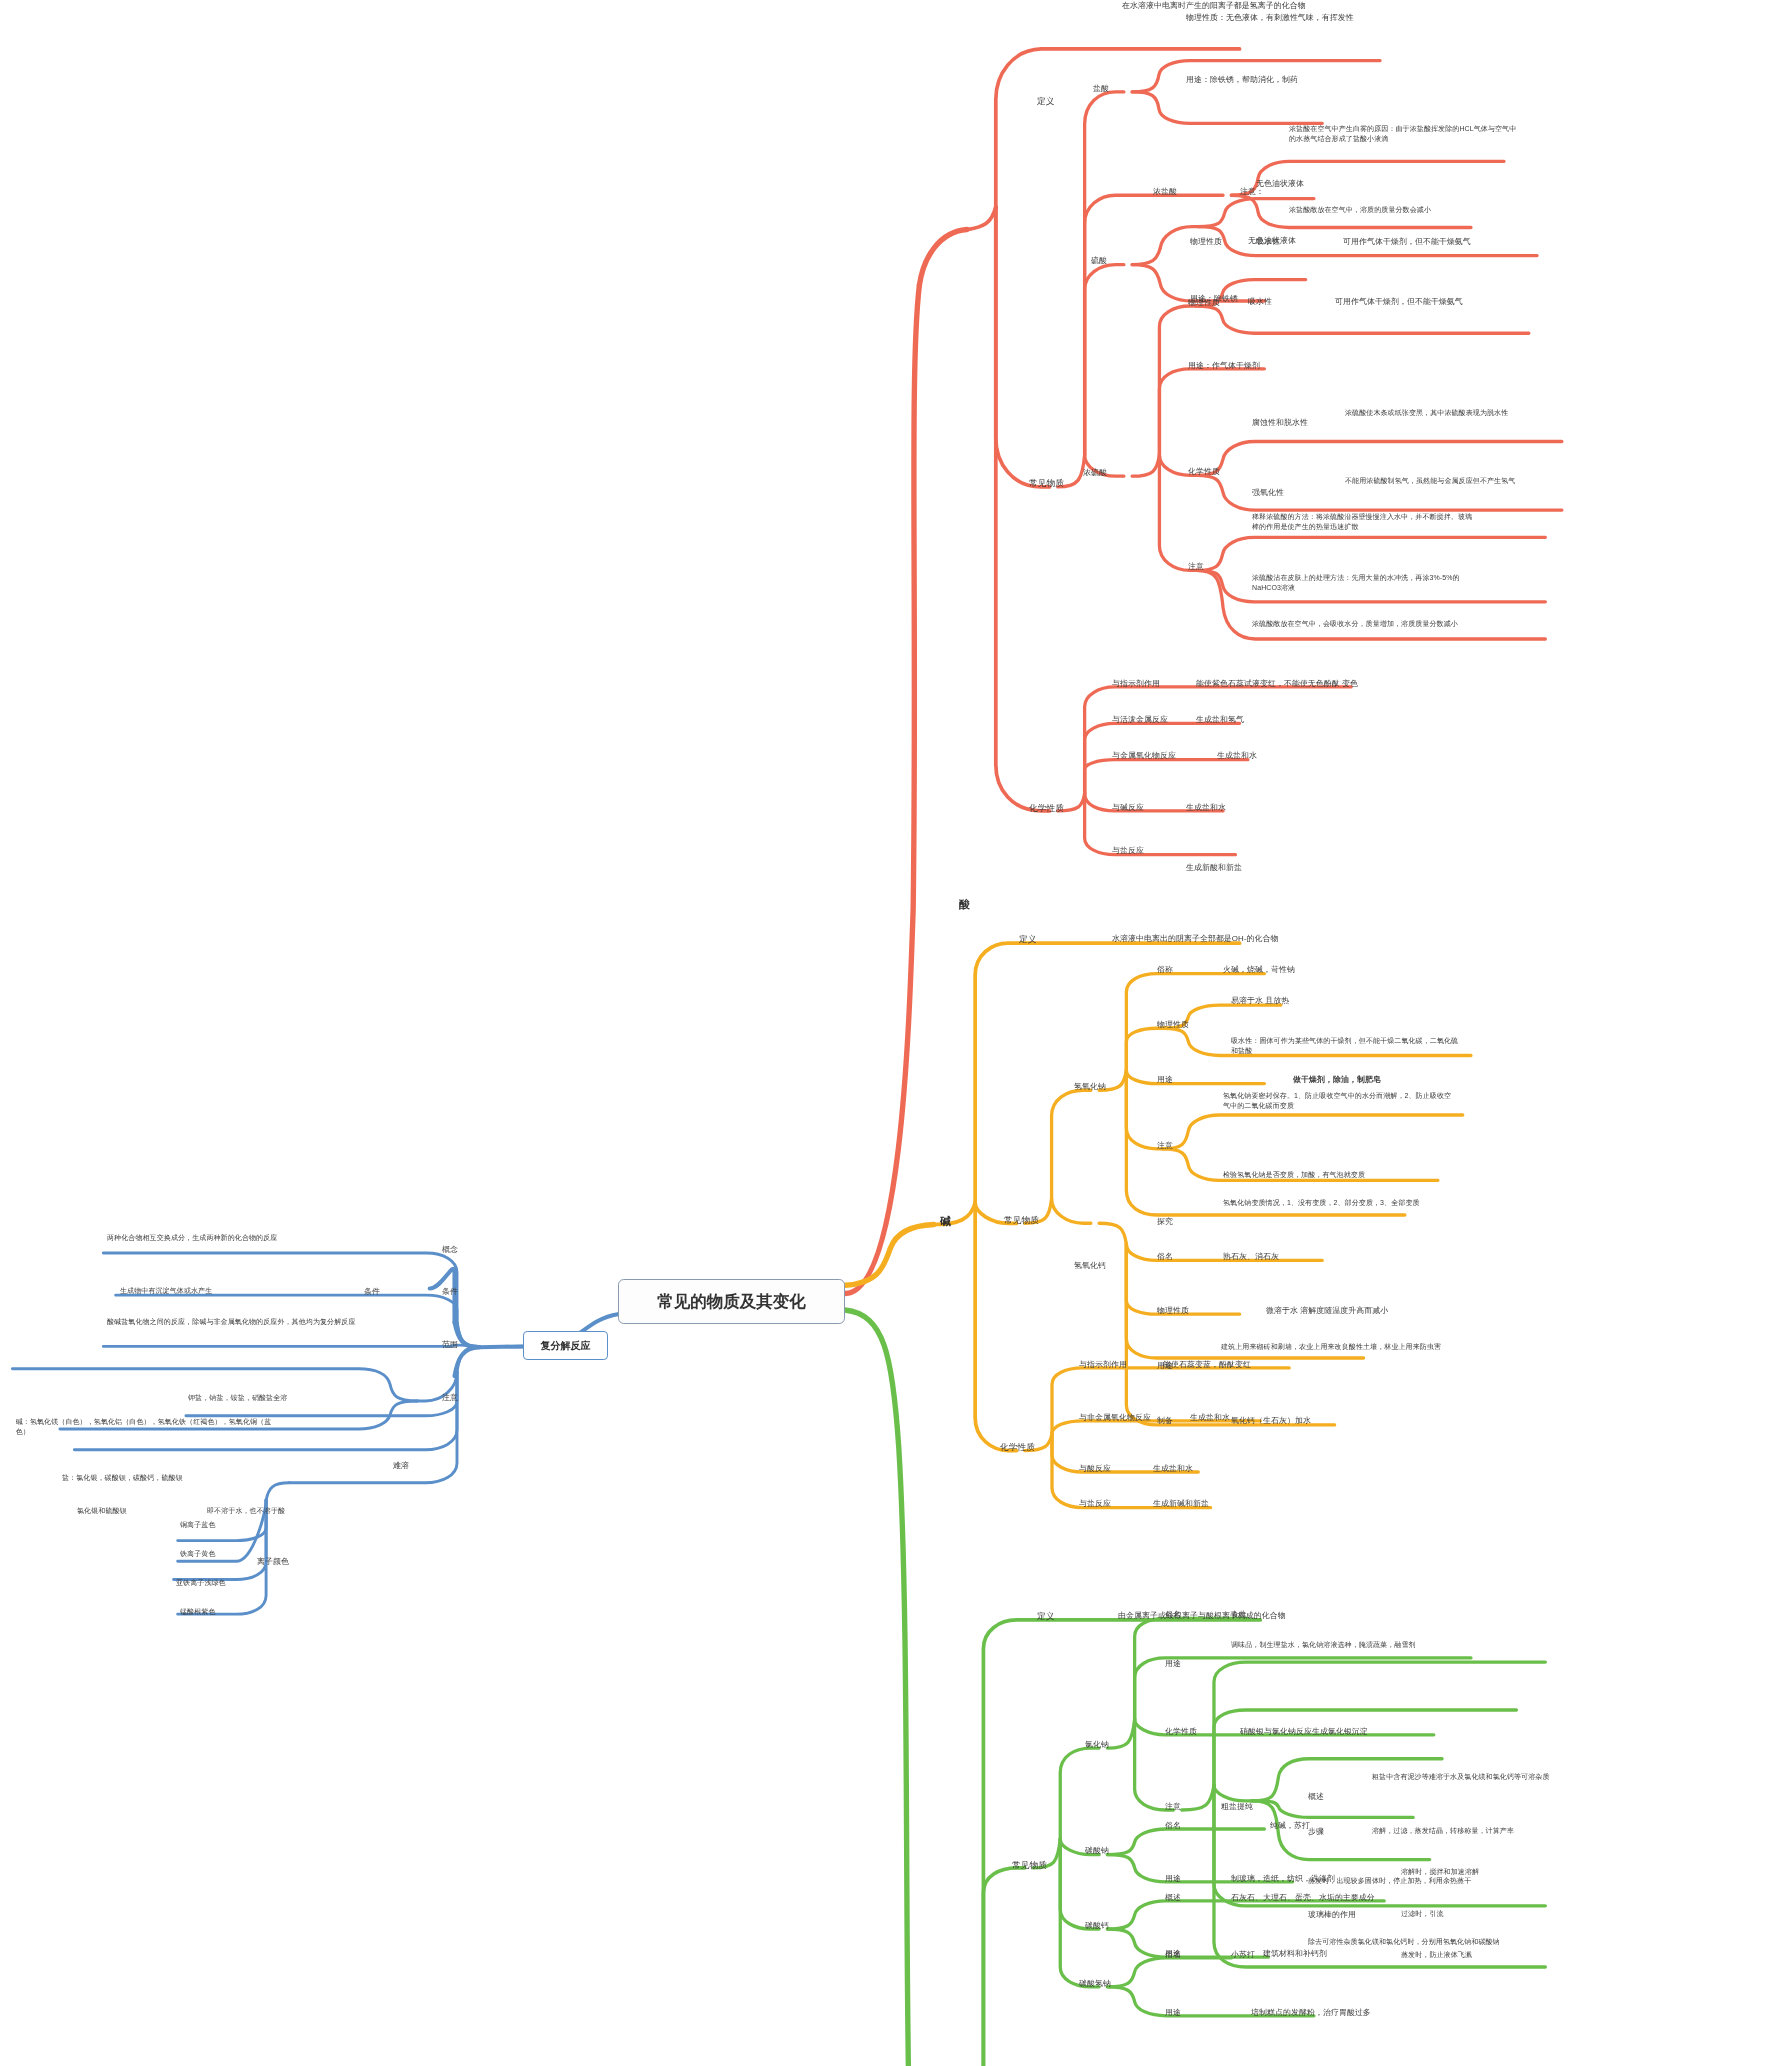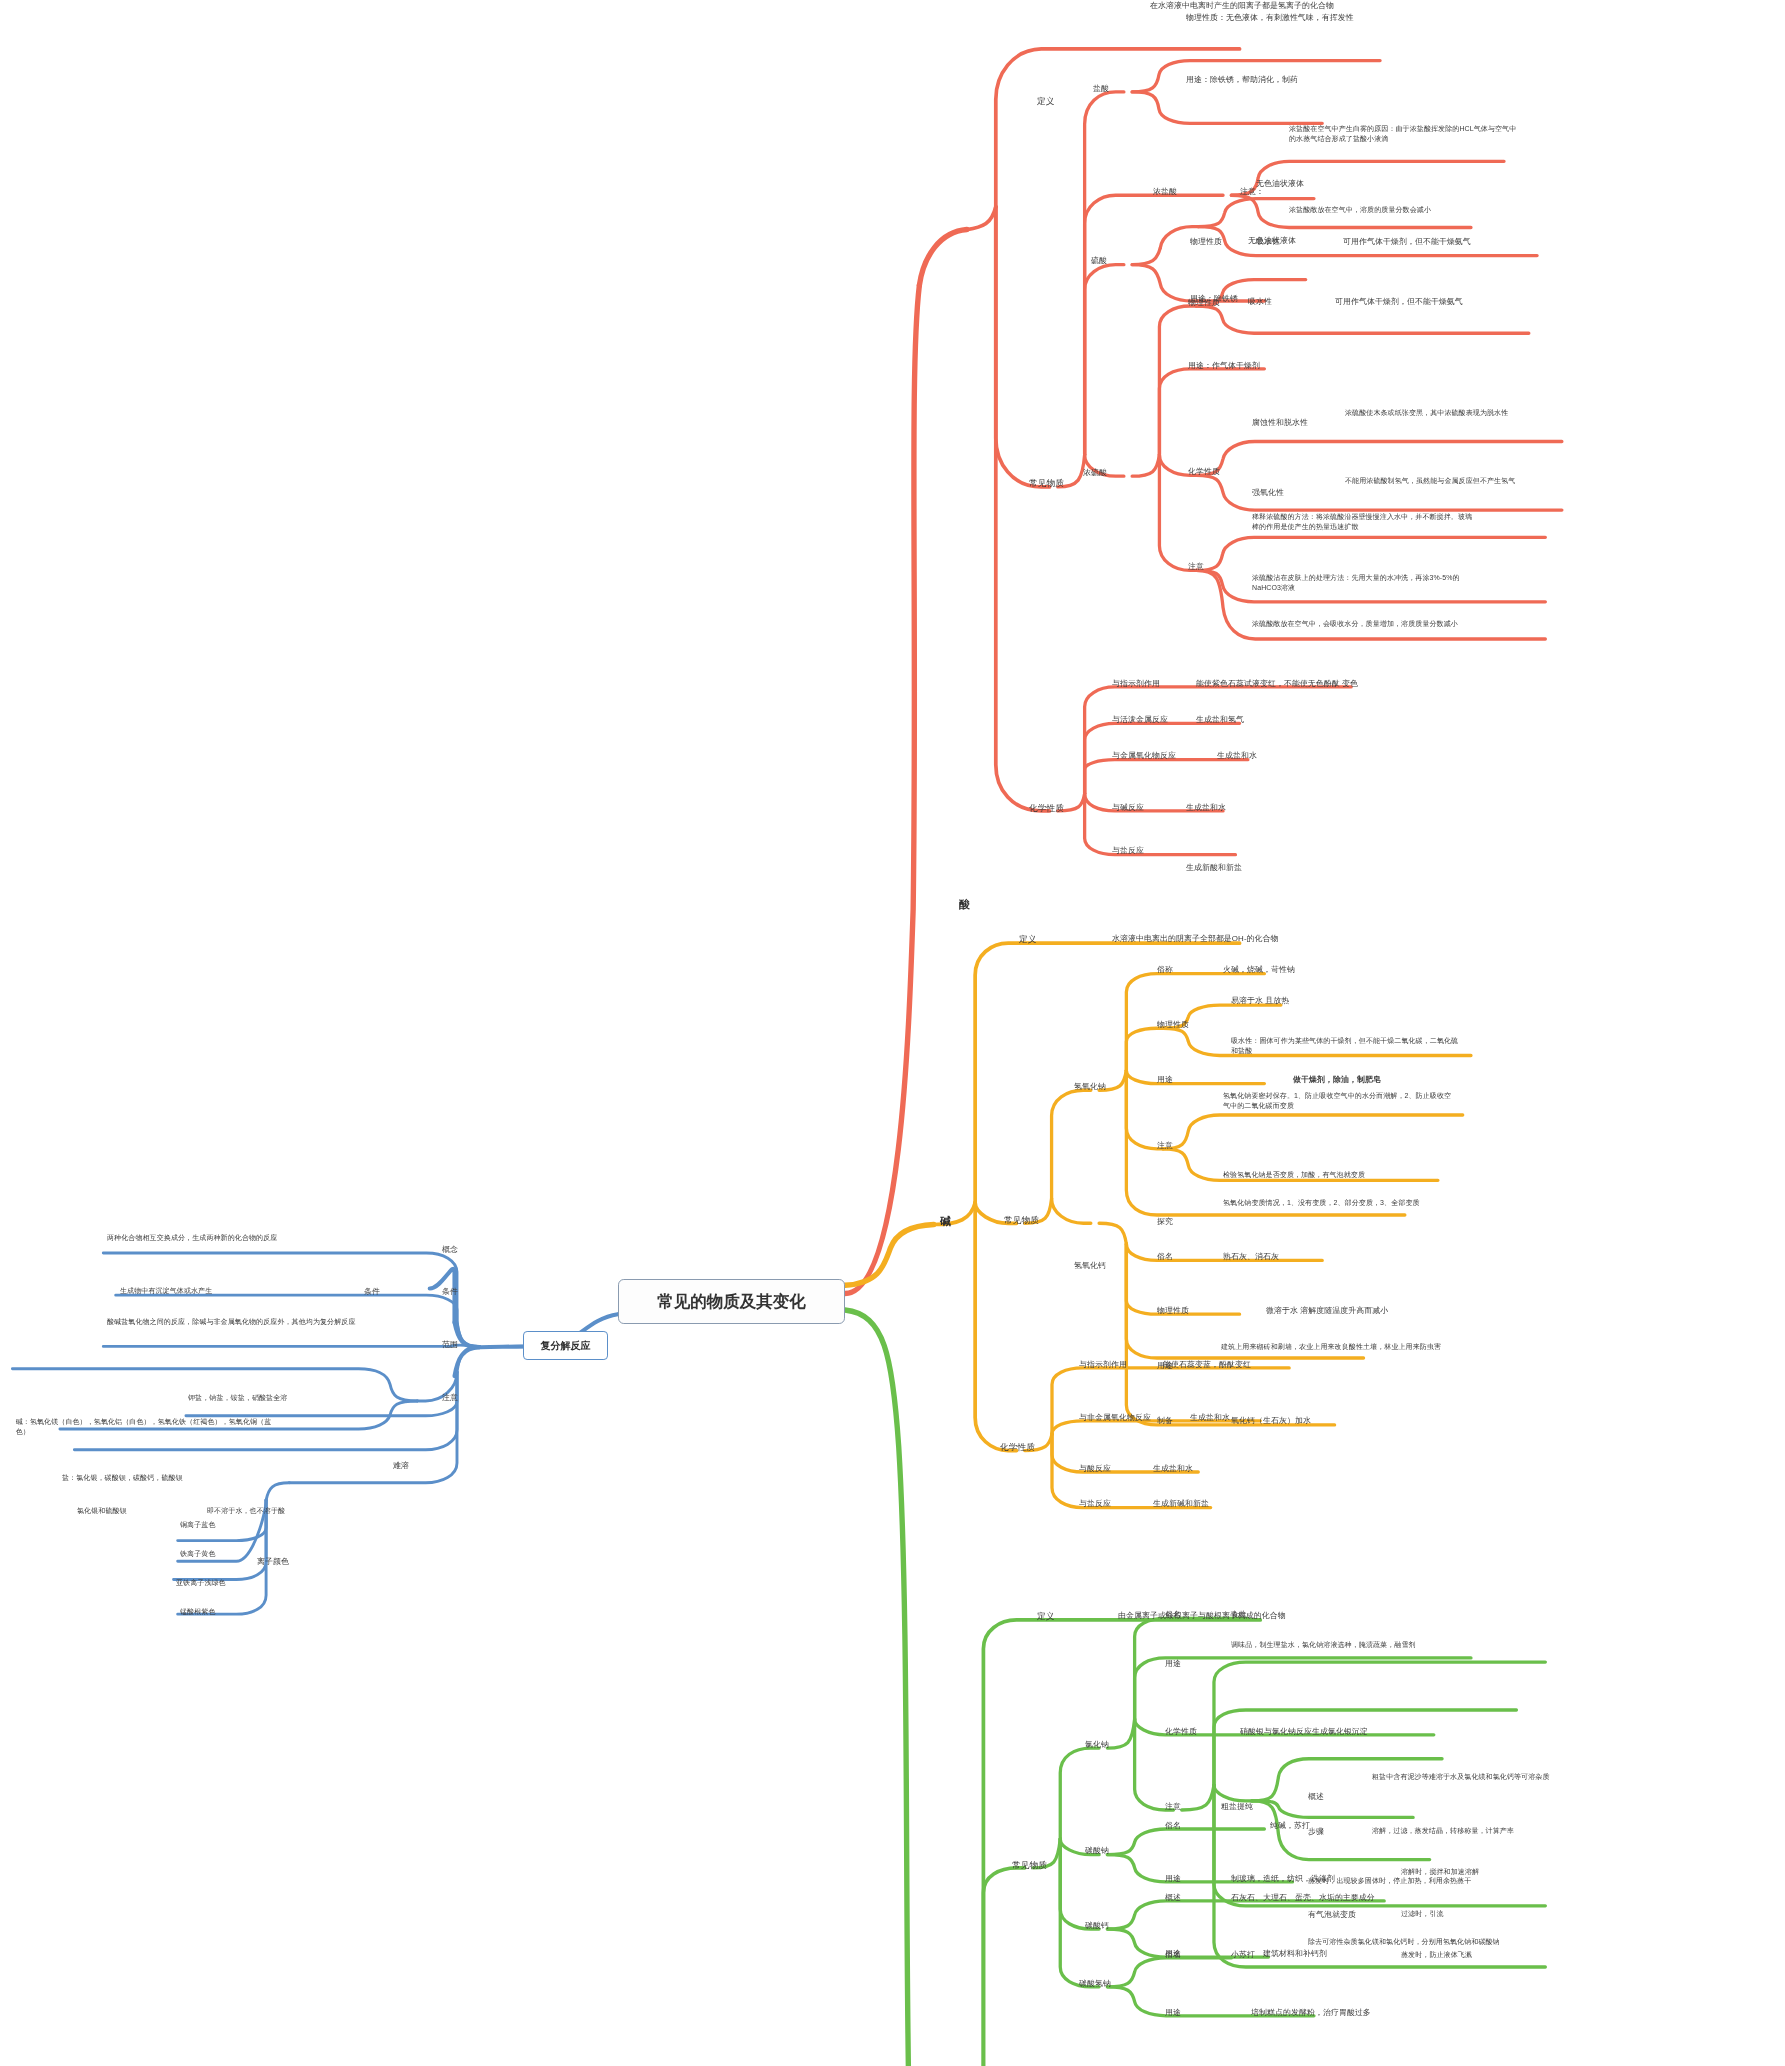--- a/index.html
+++ b/index.html
@@ -265,21 +265,21 @@
     </g>
   </svg>
 
   <div class="root" style="left:618px;top:1279px;width:227px;height:45px;">
     <span>常见的物质及其变化</span>
   </div>
 
   <div class="node l1" style="left:959px;top:897px;">酸</div>
 
   <div class="node l2" style="left:1037px;top:95px;">定义</div>
-  <div class="node l3" style="left:1122px;top:0px;width:240px;text-align:center;">在水溶液中电离时产生的阳离子都是氢离子的化合物</div>
+  <div class="node l3" style="left:1122px;top:0px;width:240px;">在水溶液中电离时产生的阳离子都是氢离子的化合物</div>
 
   <div class="node l2" style="left:1029px;top:477px;">常见物质</div>
 
   <div class="node l3" style="left:1093px;top:83px;">盐酸</div>
   <div class="node l3" style="left:1186px;top:12.4px;width:273px;">物理性质：无色液体，有刺激性气味，有挥发性</div>
   <div class="node l3" style="left:1186px;top:74px;width:256px;">用途：除铁锈，帮助消化，制药</div>
 
   <div class="node l3" style="left:1153px;top:186px;">浓盐酸</div>
   <div class="node l3" style="left:1240px;top:186px;">注意：</div>
   <div class="node l3 fz16" style="left:1289px;top:124px;width:231px;">浓盐酸在空气中产生白雾的原因：由于浓盐酸挥发除的HCL气体与空气中的水蒸气结合形成了盐酸小液滴</div>
@@ -372,21 +372,21 @@
   <div class="node l3" style="left:1165px;top:1658px;">用途</div>
   <div class="node l3 fz16" style="left:1231px;top:1640px;width:231px;">调味品，制生理盐水，氯化钠溶液选种，腌渍蔬菜，融雪剂</div>
   <div class="node l3" style="left:1165px;top:1726px;">化学性质</div>
   <div class="node l3" style="left:1240px;top:1726px;width:207px;">硝酸银与氯化钠反应生成氯化银沉淀</div>
   <div class="node l3" style="left:1165px;top:1801px;">注意</div>
   <div class="node l3" style="left:1221px;top:1801px;">粗盐提纯</div>
   <div class="node l3" style="left:1308px;top:1791px;">概述</div>
   <div class="node l3 fz16" style="left:1372px;top:1772px;width:240px;">粗盐中含有泥沙等难溶于水及氯化镁和氯化钙等可溶杂质</div>
   <div class="node l3" style="left:1308px;top:1826px;">步骤</div>
   <div class="node l3 fz16" style="left:1372px;top:1826px;width:231px;">溶解，过滤，蒸发结晶，转移称量，计算产率</div>
-  <div class="node l3" style="left:1308px;top:1909px;">有气泡就变质</div>
+  <div class="node l3" style="left:1308px;top:1909px;">玻璃棒的作用</div>
   <div class="node l3 fz16" style="left:1401px;top:1867px;width:174px;">溶解时，搅拌和加速溶解</div>
   <div class="node l3 fz16" style="left:1401px;top:1909px;width:174px;">过滤时，引流</div>
   <div class="node l3 fz16" style="left:1401px;top:1950px;width:174px;">蒸发时，防止液体飞溅</div>
   <div class="node l3 fz16" style="left:1308px;top:1876px;width:231px;">蒸发时，出现较多固体时，停止加热，利用余热蒸干</div>
   <div class="node l3 fz16" style="left:1308px;top:1937px;width:240px;">除去可溶性杂质氯化镁和氯化钙时，分别用氢氧化钠和碳酸钠</div>
 
   <div class="node l3" style="left:1085px;top:1845px;">碳酸钠</div>
   <div class="node l3" style="left:1165px;top:1820px;">俗名</div>
   <div class="node l3" style="left:1231px;top:1820px;width:124px;padding-left:39px;">纯碱，苏打</div>
   <div class="node l3" style="left:1165px;top:1873px;">用途</div>

